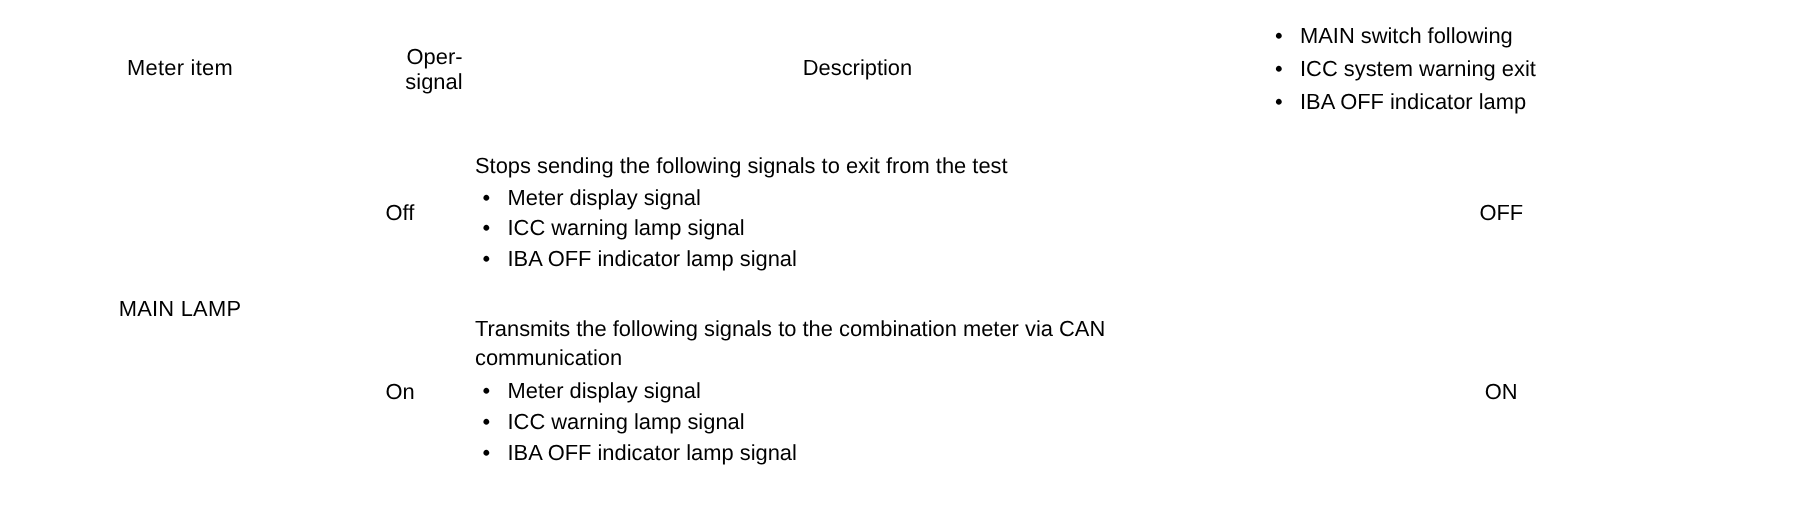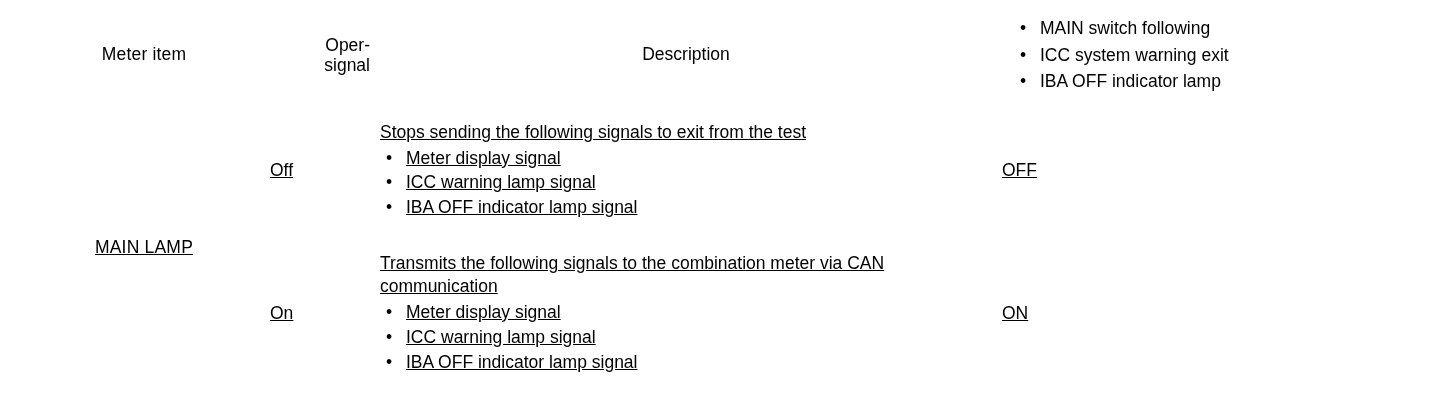--- a/index.html
+++ b/index.html
@@ -52,22 +52,22 @@
 
   .vline-left  { border-left: 2px solid #000; }
 
   
   .center {
     text-align: center;
   }
   .cell-pad-x { padding-left: 12px; padding-right: 12px; }
 
   .hdr-item   { height: 100px; }
-  .row-off    { height: 131px; text-decoration: underline; }
-  .row-on     { height: 155px; text-decoration: underline; }
+  .row-off    { height: 131px; }
+  .row-on     { height: 155px; }
 
   .two-line {
     text-align: right;
     line-height: 1.16;
   }
 
   .desc-block {
     padding: 9px 10px 9px 10px;
   }
   .desc-lead {
@@ -99,21 +99,21 @@
   .ind-block ul.bullets li {
     padding-left: 28px;
     line-height: 1.52;
   }
   .ind-block ul.bullets li .bullet-mark {
     left: 8px;
     line-height: 1.52;
   }
 
   .state-value {
-    text-align: left;
+    text-align: center;
     font-size: 17.5px;
   }
 
   .item-label {
     text-align: center;
     font-size: 17.5px;
     letter-spacing: 0.2px;
   }
 </style>
 </head>

